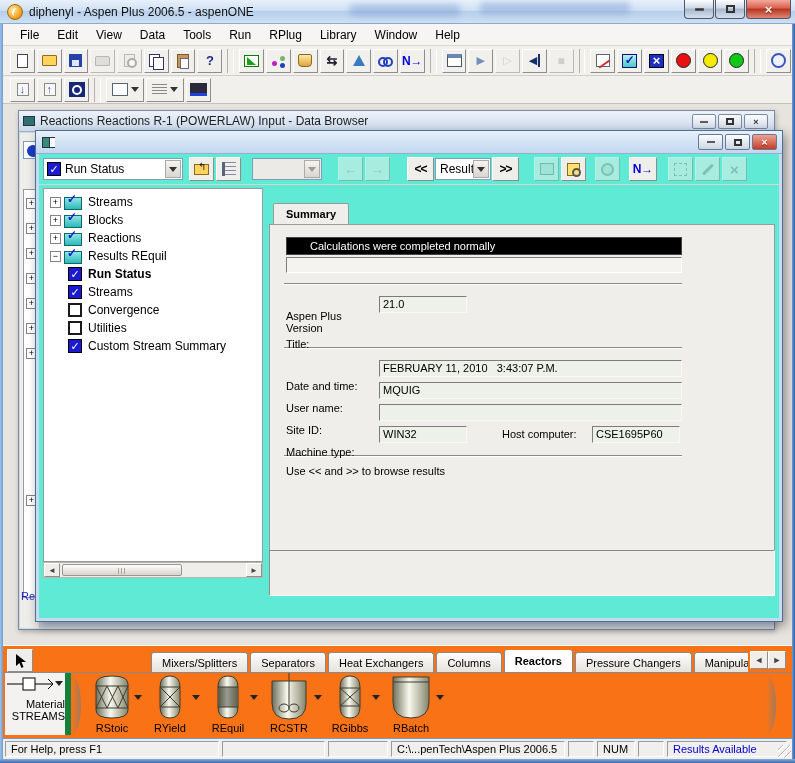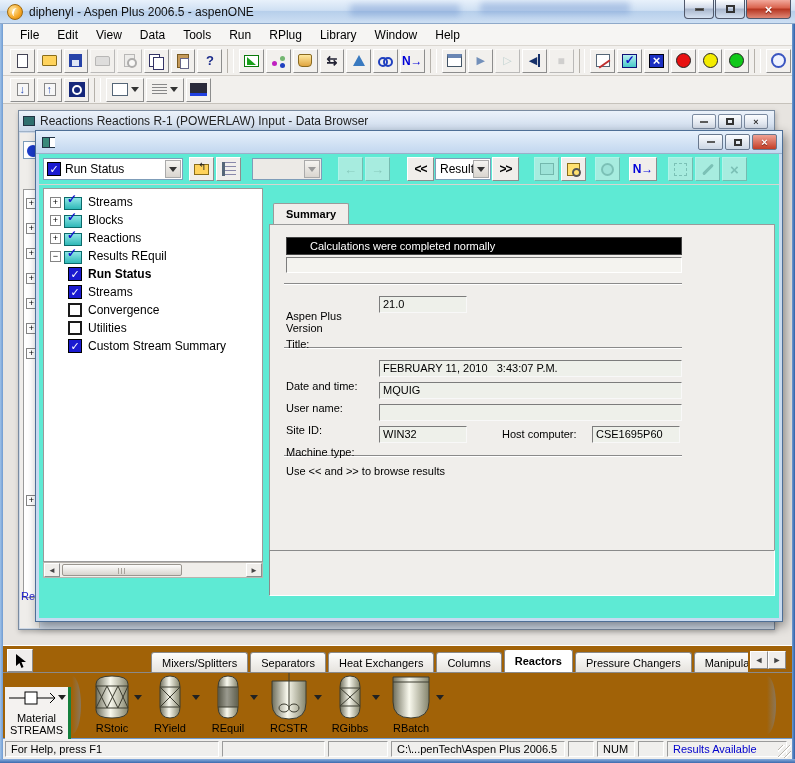--- a/index.html
+++ b/index.html
@@ -186,31 +186,31 @@
   .flabel { width:93px; font-size:11px; flex:none;margin-top:36px; }
   .finput { height:17px; background:#eef0ea; border:1px solid; border-color:#7c7c7c #f8f8f8 #f8f8f8 #7c7c7c; font-size:11px; padding:1px 3px; }
   .w-sm { width:88px; } .w-lg { width:303px; }
   .flabel2 { width:90px; font-size:11px; margin-left:35px; flex:none; }
   .hint { font-size:11px; margin-top:5px; }
   .pre { white-space:pre; }
 
   .prompt-panel { position:absolute; left:226px; right:0; top:362px; height:46px; background:#f0eeeb; border:1px solid; border-color:#8a8a8a #fff #fff #8a8a8a; }
 
   
-  .palette { position:absolute; left:3px; top:645px; width:789px; height:93px; background:#a16207; border-top:1px solid #fff; }
+  .palette { position:absolute; left:3px; top:645px; width:789px; height:93px; background:#f97316; border-top:1px solid #fff; }
   .cursor-btn { position:absolute; left:4px; top:3px; width:26px; height:23px; background:#f0eeec; border:1px solid; border-color:#fff #8d8d8d #8d8d8d #fff; display:flex; align-items:center; justify-content:center; }
   .ptab-row { position:absolute; left:148px; top:4px; right:44px; height:22px; display:flex; align-items:flex-end; overflow:hidden; }
   .ptab { height:20px; padding:0 10px; background:linear-gradient(180deg,#fdfdfc,#e6e3de); border:1px solid #8a8a8a; border-bottom:none;
     border-radius:3px 3px 0 0; font-size:11px; display:flex; align-items:center; white-space:nowrap; margin-right:2px; }
   .ptab.sel { height:23px; background:#fff; font-weight:bold; }
   .ptab-line { position:absolute; left:0; right:0; top:26px; height:1px; background:#8a8a8a; }
   .tab-scroll { position:absolute; right:6px; top:5px; display:flex; }
   .tab-scroll .sb-btn { width:18px; height:18px; font-size:9px; }
   .pal-row { position:absolute; left:0; top:27px; right:0; bottom:0; }
-  .mat-cell { position:absolute; left:2px; top:14px; width:66px; height:62px; background:#f4f2f0; border-right:3px solid #15803d; text-align:center; }
+  .mat-cell { position:absolute; left:2px; top:0; width:66px; height:62px; background:#f4f2f0; border-right:6px solid #15803d; text-align:right; }
   .mat-label { font-size:11px; line-height:12px; }
   .curl { position:absolute; width:9px; height:58px; top:3px; background:linear-gradient(90deg, rgba(150,145,138,0), rgba(130,125,118,.75)); border-radius:0 100% 100% 0 / 0 50% 50% 0; }
   .model-row { position:absolute; left:80px; top:0; display:flex; }
   .model-item { width:58px; display:flex; flex-direction:column; align-items:center; position:relative; }
   .model-item.wide { width:64px; }
   .m-icon-wrap { height:48px; display:flex; align-items:center; }
   .m-dd { position:absolute; right:-1px; top:22px; width:0; height:0; border-left:4px solid transparent; border-right:4px solid transparent; border-top:5px solid #222; }
   .m-label { font-size:11px; margin-top:1px; }
 
   

